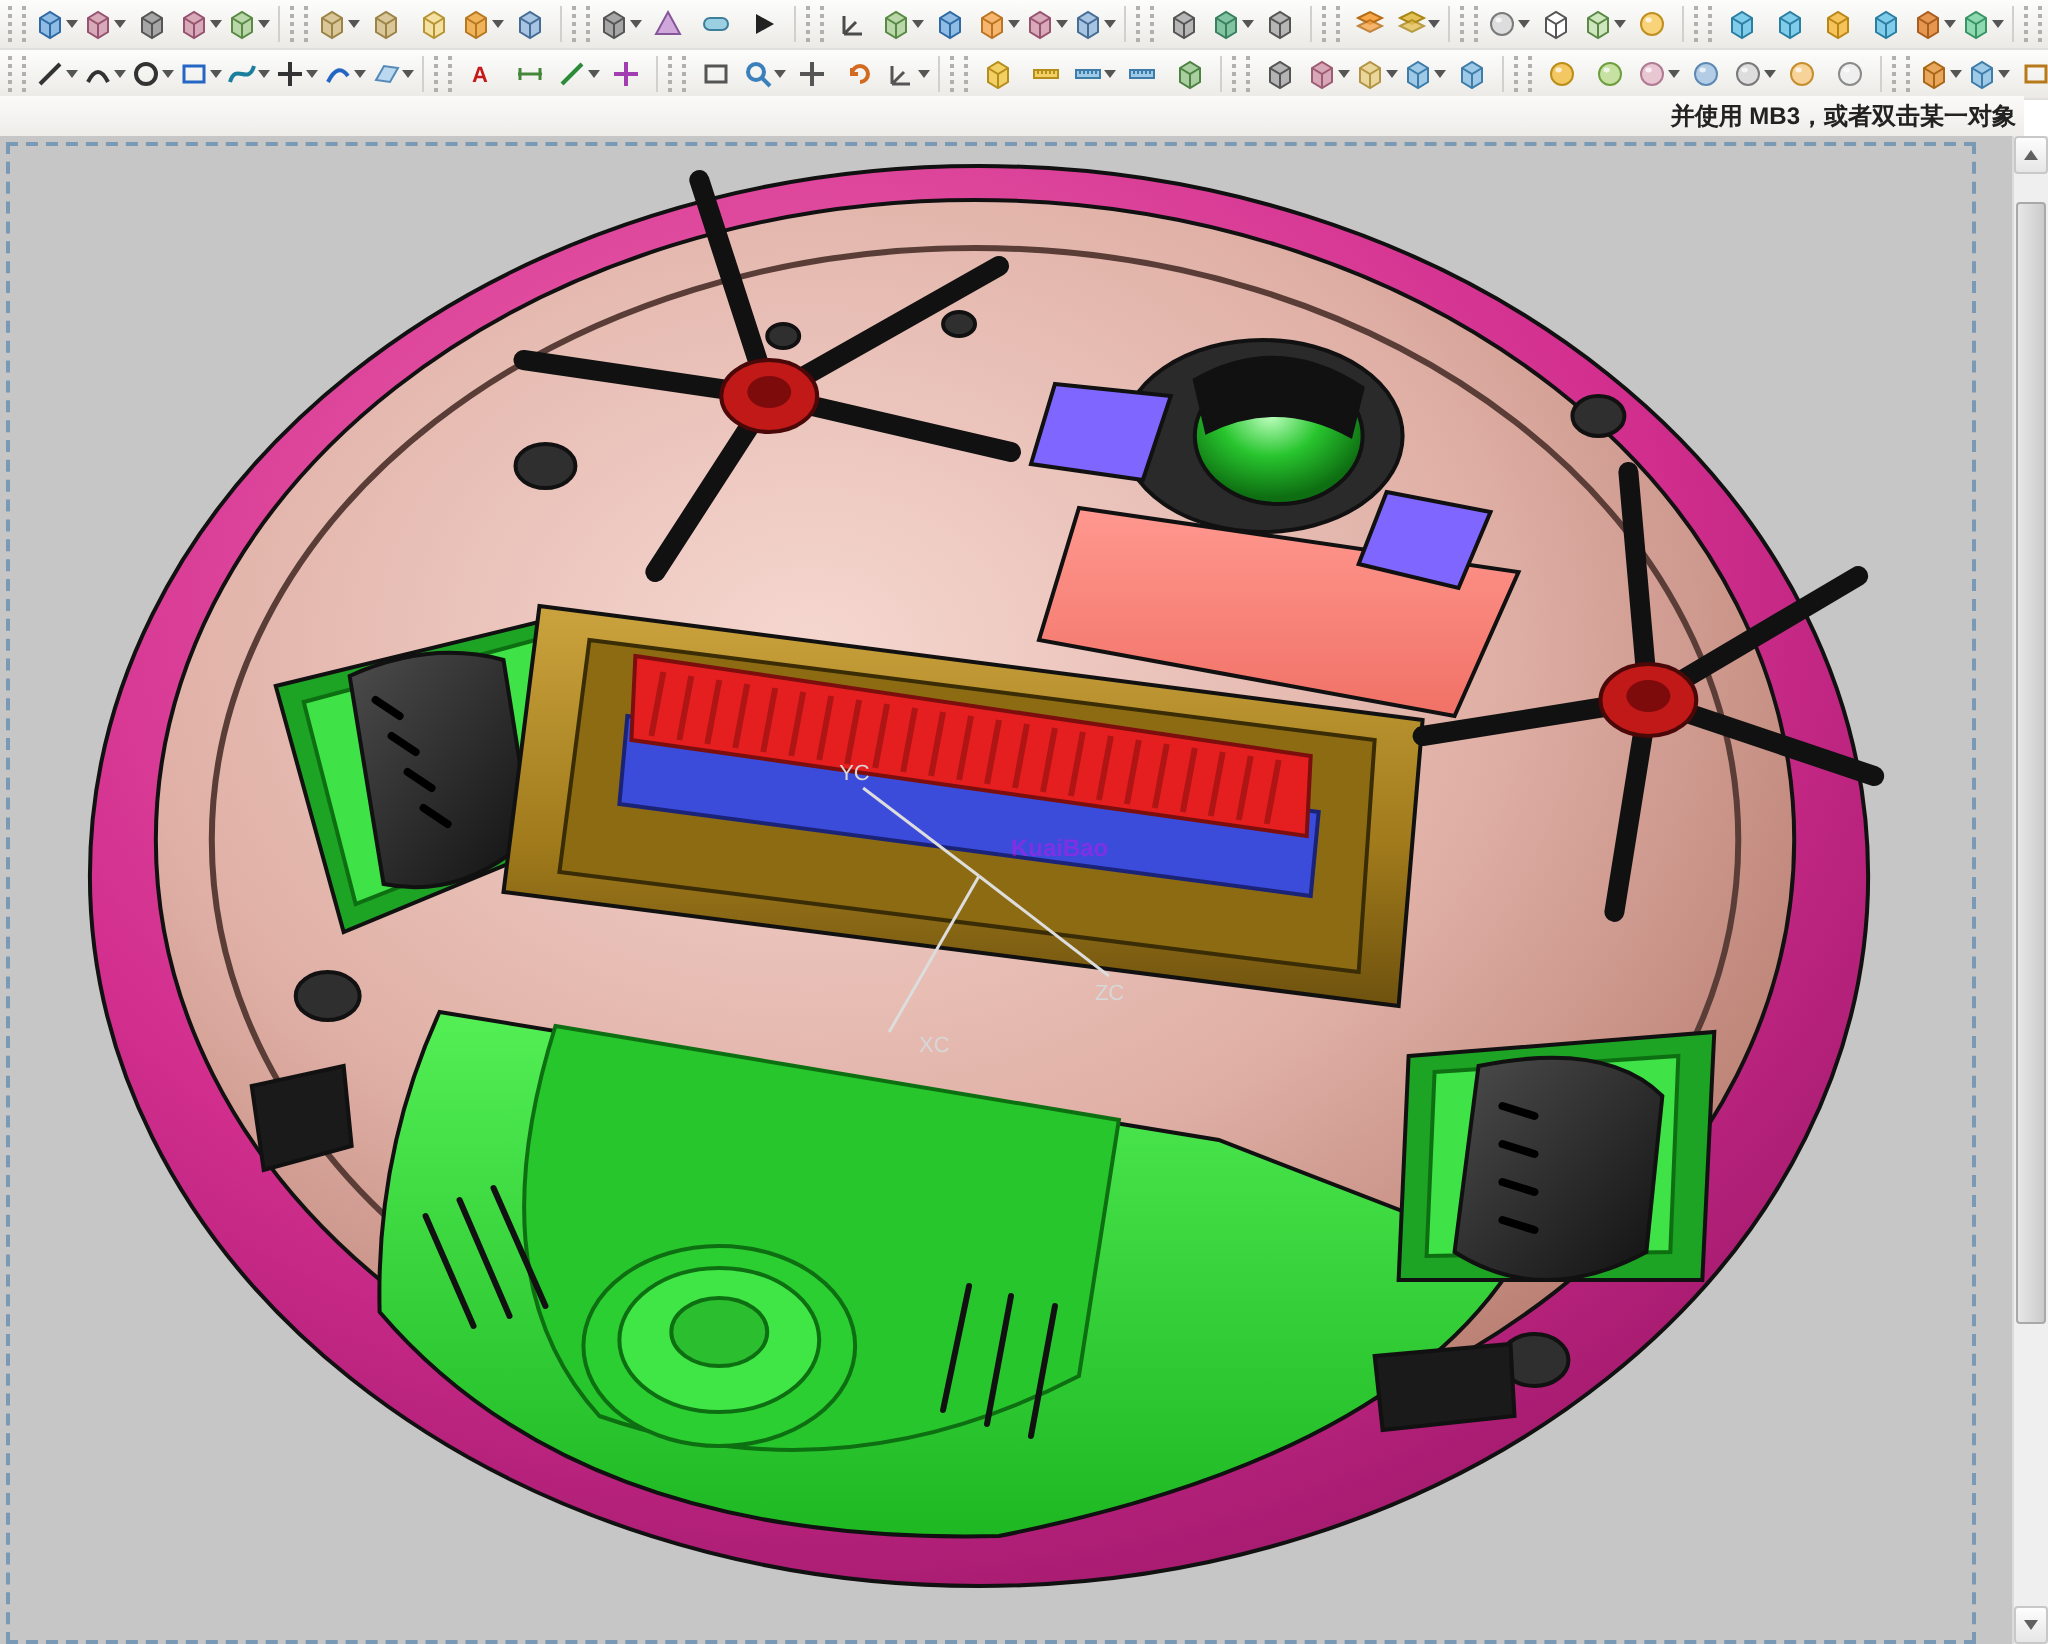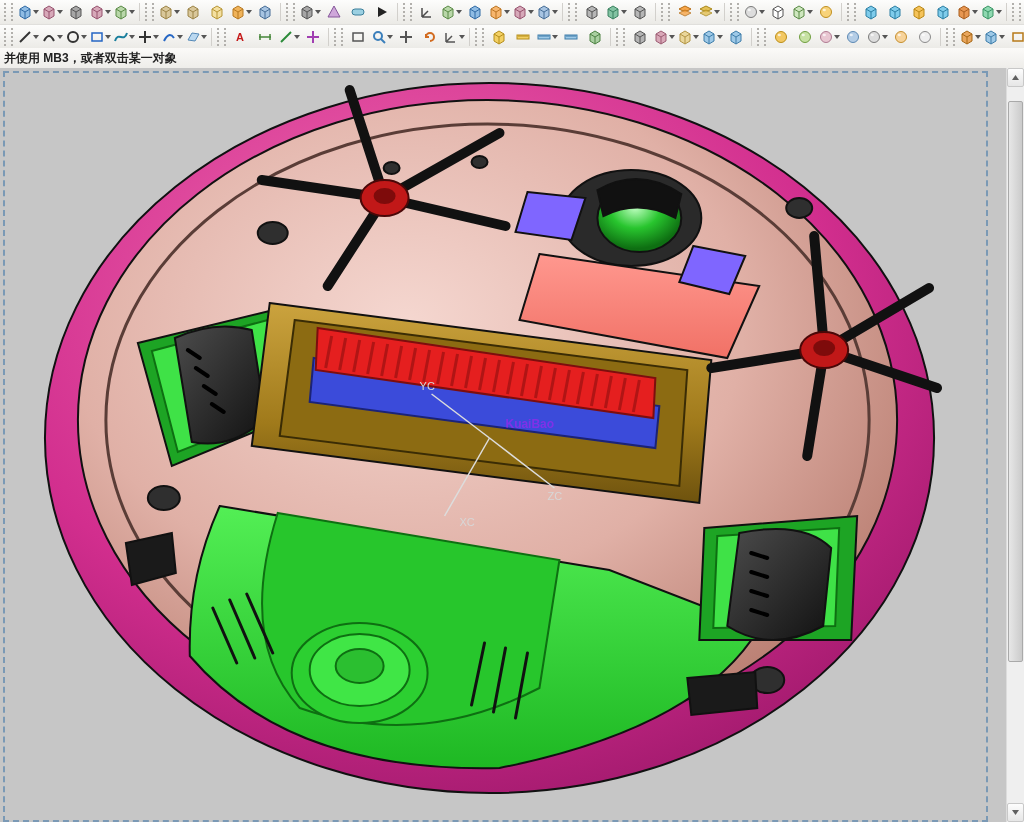--- a/index.html
+++ b/index.html
@@ -19,21 +19,21 @@
   
   .toolbars{position:absolute;left:0;right:0;top:0;}
   .tb-row{height:24px;display:flex;align-items:center;background:linear-gradient(to bottom,#fdfdfc,#ebeae6);border-bottom:1px solid var(--toolbar-border);padding:0 2px;}
   .tb-grip{width:5px;height:18px;margin:0 3px 0 2px;border-left:2px dotted #b2b0ac;border-right:2px dotted #b2b0ac;flex:none;}
   .tb-sep{width:1px;height:18px;background:var(--toolbar-div);margin:0 3px;flex:none;}
   .tb-btn{width:22px;height:20px;display:flex;align-items:center;justify-content:center;border:1px solid transparent;border-radius:2px;cursor:pointer;flex:none;margin:0 0px;}
   .tb-btn .dd{width:6px;height:20px;display:flex;align-items:center;justify-content:center;}
   .tb-btn .dd svg{display:block;}
   .tb-btn svg.glyph{width:16px;height:16px;display:block;}
   
-  .status{position:absolute;top:48px;left:0;right:0;height:20px;background:linear-gradient(to bottom,#fbfaf8,#eeedea);border-bottom:1px solid #d9d7d2;display:flex;align-items:center;padding:0 4px;font-weight:700;font-size:12px;color:#222;}
+  .status{position:absolute;top:48px;left:0;right:12px;height:20px;background:linear-gradient(to bottom,#fbfaf8,#eeedea);border-bottom:1px solid #d9d7d2;display:flex;align-items:center;padding:0 4px;font-weight:700;font-size:12px;color:#222;justify-content:flex-end;}
   
   .viewport-frame{position:absolute;top:68px;left:0;right:0;bottom:0;display:flex;}
   .viewport{position:relative;flex:1;background:var(--viewport-bg);overflow:hidden;}
   .sel-box{position:absolute;left:3px;top:3px;right:18px;bottom:0;border:2px dashed var(--sel-border);pointer-events:none;}
   .vscroll{width:17px;display:flex;flex-direction:column;background:var(--scroll-track);border-left:1px solid #dcdcdc;}
   .sbtn{height:17px;display:flex;align-items:center;justify-content:center;background:linear-gradient(to bottom,#fdfdfd,#e6e6e6);border:1px solid #c8c8c8;border-radius:2px;margin:0;}
   .strack{flex:1;position:relative;}
   .sthumb{position:absolute;left:1px;right:1px;background:linear-gradient(to right,#e7e7e7,#cbcbcb);border:1px solid #a9a9a9;border-radius:2px;}
   
   .scene{position:absolute;inset:0;}

